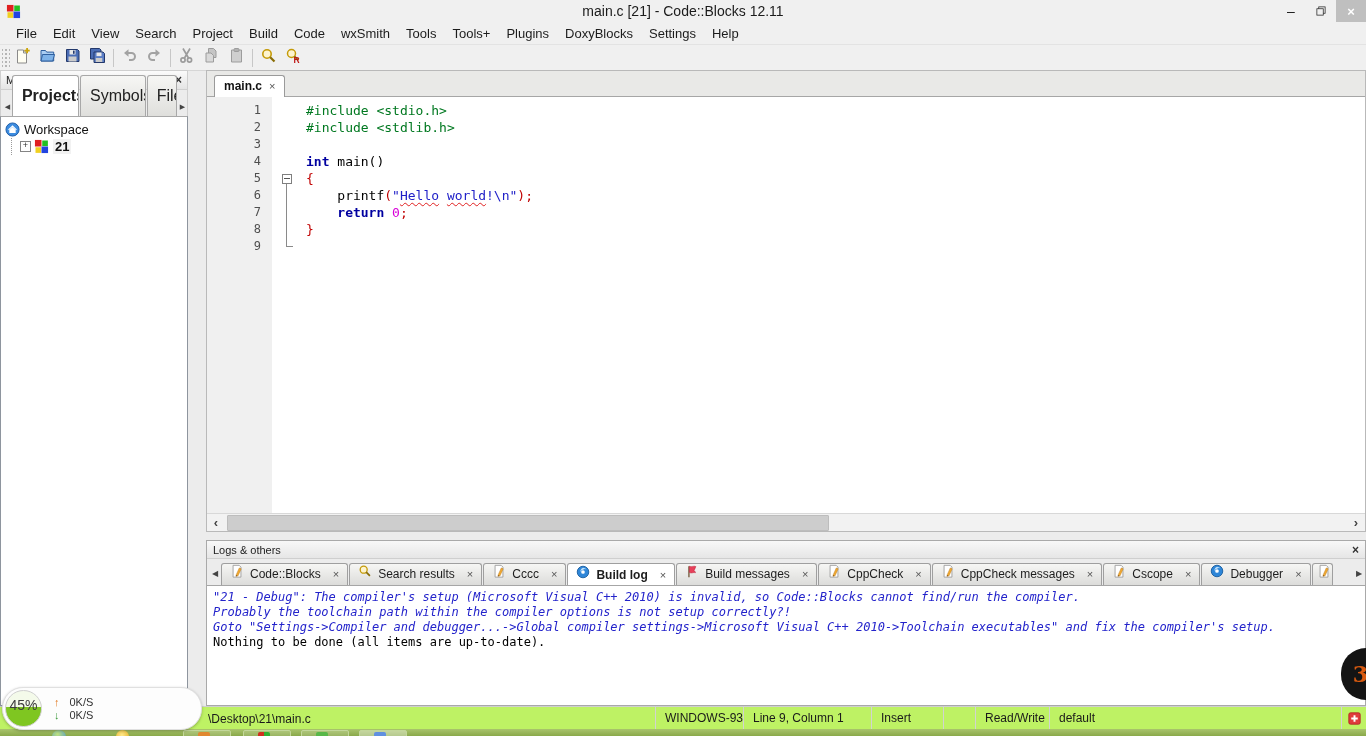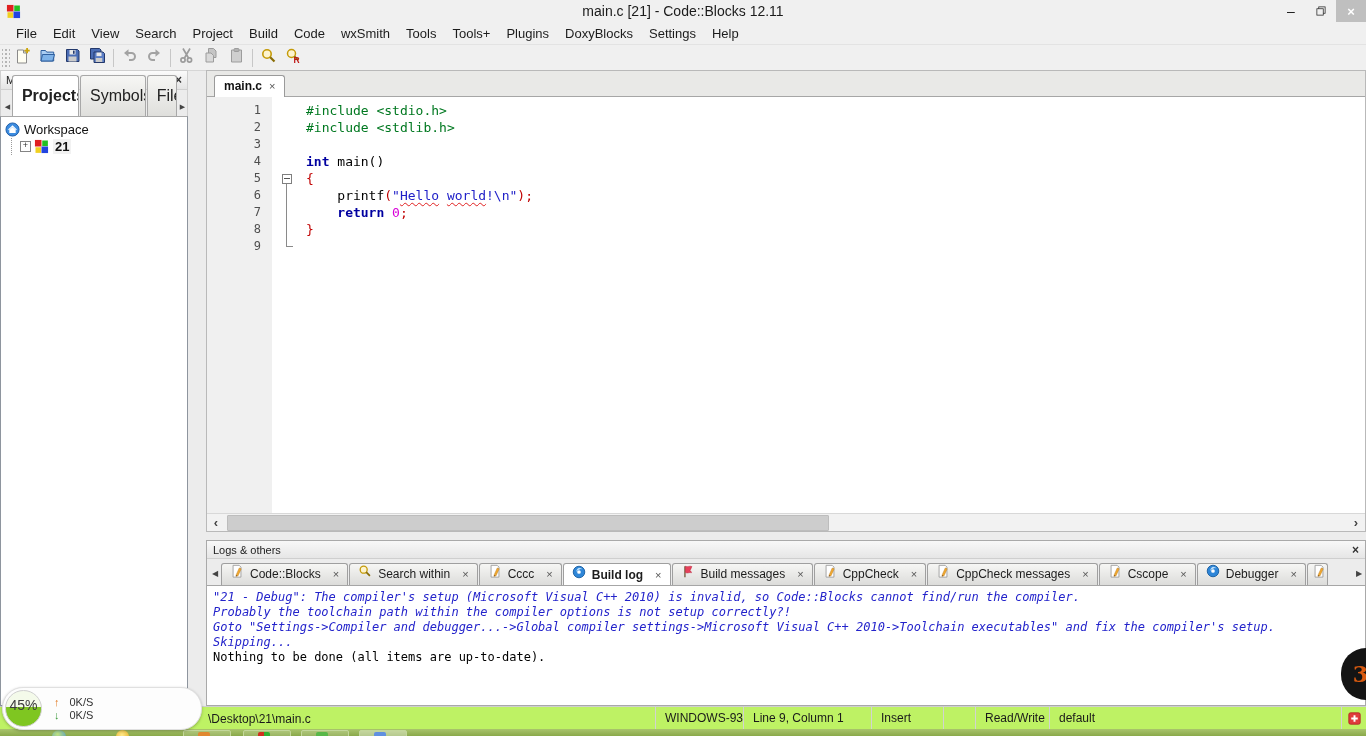--- a/index.html
+++ b/index.html
@@ -411,21 +411,21 @@
                 <path d="M7 12.5l-.3 1.6 1.6-.4z" fill="#6a4a2a"></path>
               </svg></span>
       <span>Code::Blocks</span>
       <span class="x">×</span>
     </div>
           <div class="ltab ">
       <span><svg viewBox="0 0 16 16">
                 <circle cx="6.5" cy="6.5" r="4" fill="#fdf4cf" stroke="#c49a08" stroke-width="1.5"></circle>
                 <path d="M9.4 9.4l4.2 4.2" stroke="#8a6d06" stroke-width="2"></path>
               </svg></span>
-      <span>Search within</span>
+      <span>Search results</span>
       <span class="x">×</span>
     </div>
           <div class="ltab ">
       <span><svg viewBox="0 0 16 16">
                 <path d="M3.5 1.5h7l2 2V15h-9z" fill="#fff" stroke="#9a9a9a"></path>
                 <path d="M7 12.5l3.6-8 2.2 1L9.2 13.5l-2.4.6z" fill="#f0a830" stroke="#b87818" stroke-width=".5"></path>
                 <path d="M7 12.5l-.3 1.6 1.6-.4z" fill="#6a4a2a"></path>
               </svg></span>
       <span>Cccc</span>
       <span class="x">×</span>
@@ -489,21 +489,20 @@
                 <path d="M7 12.5l3.6-8 2.2 1L9.2 13.5l-2.4.6z" fill="#f0a830" stroke="#b87818" stroke-width=".5"></path>
                 <path d="M7 12.5l-.3 1.6 1.6-.4z" fill="#6a4a2a"></path>
               </svg></span>
           </div>
           <span class="tab-arrow right">▶</span>
         </div>
       <div class="log-content" id="loglines">
           <div class="log-line info">"21 - Debug": The compiler's setup (Microsoft Visual C++ 2010) is invalid, so Code::Blocks cannot find/run the compiler.</div>
           <div class="log-line info">Probably the toolchain path within the compiler options is not setup correctly?!</div>
           <div class="log-line info">Goto "Settings-&gt;Compiler and debugger...-&gt;Global compiler settings-&gt;Microsoft Visual C++ 2010-&gt;Toolchain executables" and fix the compiler's setup.</div>
-          <div class="log-line info">Skipping...</div>
           <div class="log-line plain">Nothing to be done (all items are up-to-date).</div>
         </div>
     </div>
   </div>
 </div>
 
 <div class="statusbar" id="statusbar">
   <div class="sb-path">\Desktop\21\main.c</div>
 <div class="sb-seg" style="width:88px">WINDOWS-936</div>
     <div class="sb-seg" style="width:128px">Line 9, Column 1</div>

